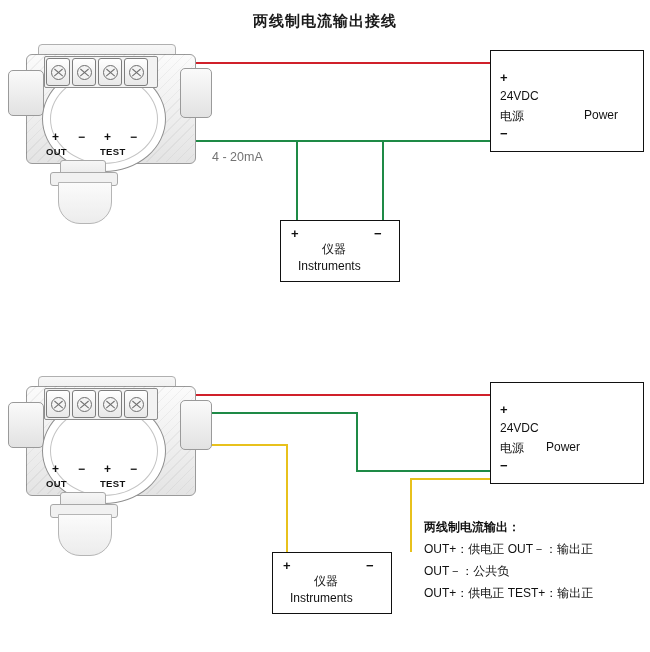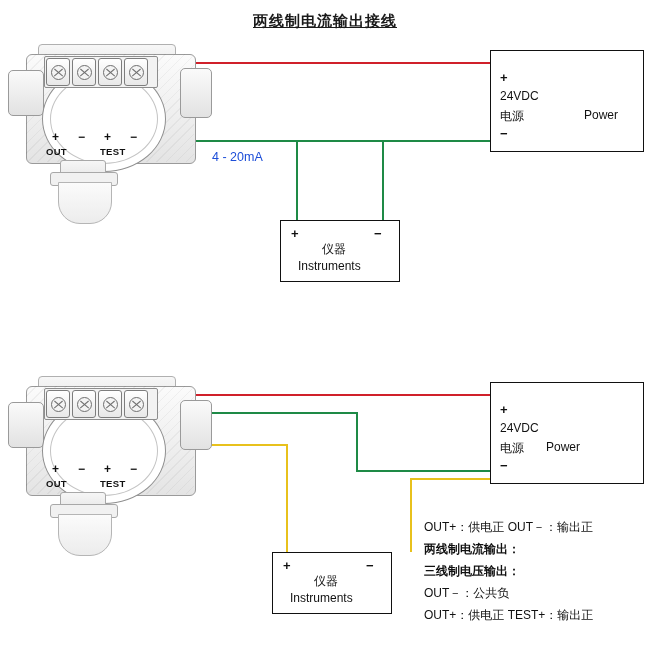--- a/index.html
+++ b/index.html
@@ -11,21 +11,21 @@
     overflow:hidden;
     color:#1a1a1a;
   }
   .stage{position:absolute;inset:0;}
   .abs{position:absolute;}
 
   .title{
     font-size:15px;font-weight:bold;letter-spacing:1px;
     text-align:center;width:100%;
   }
-  .t1{top:12px;left:0;text-decoration:underline;}
+  .t1{top:12px;left:0;}
   .t2{top:342px;left:0;}
 
   
   .device{position:absolute;width:215px;height:160px;}
   .dev-body{
     position:absolute;left:18px;top:22px;width:168px;height:108px;
     border:1.5px solid #9a9a9a;border-radius:6px;
     background:linear-gradient(180deg,#fbfbfb 0%,#efefef 55%,#e4e4e4 100%);
   }
   .dev-cap-left{
@@ -106,21 +106,21 @@
 
   
   .w{position:absolute;}
   .red{background:#d0202a;}
   .green{background:#1e8a46;}
   .yellow{background:#e8c11c;}
   .h2{height:2.4px;}
   .v2{width:2.4px;}
 
   .caption{
-    position:absolute;font-size:12.5px;color:#1d4ed8;
+    position:absolute;font-size:12.5px;color:#737373;
   }
   .watermark{
     position:absolute;font-size:19px;font-weight:bold;color:#2e8b57;
     letter-spacing:1px;
   }
   .legend{position:absolute;font-size:12px;color:#111;line-height:22px;}
 </style>
 </head>
 <body>
 
@@ -246,20 +246,19 @@
   <span class="box-txt abs" style="left:546px;top:440px;">Power</span>
   <span class="box-sym abs" style="left:500px;top:458px;">−</span>
 
   <div class="box" style="left:272px;top:552px;width:118px;height:60px;"></div>
   <span class="box-sym abs" style="left:283px;top:558px;">+</span>
   <span class="box-sym abs" style="left:366px;top:558px;">−</span>
   <span class="box-txt abs" style="left:314px;top:573px;">仪器</span>
   <span class="box-txt abs" style="left:290px;top:591px;">Instruments</span>
 
   <div class="legend" style="left:424px;top:516px;">
+    <div style="font-weight:bold;">两线制电流输出：</div>
     <div>OUT+：供电正  OUT－：输出正</div>
-    <div style="font-weight:bold;">两线制电流输出：</div>
-    <div style="font-weight:bold;">三线制电压输出：</div>
     <div>OUT－：公共负</div>
     <div>OUT+：供电正  TEST+：输出正</div>
   </div>
 
 </div>
 
 </body></html>

